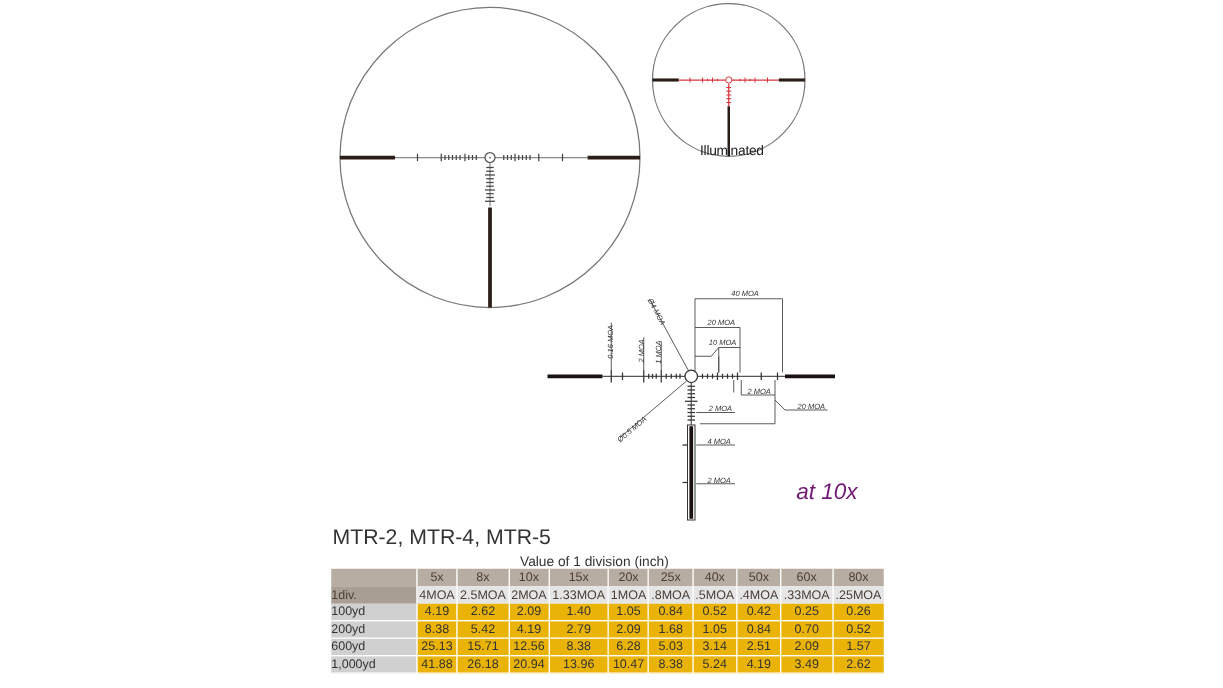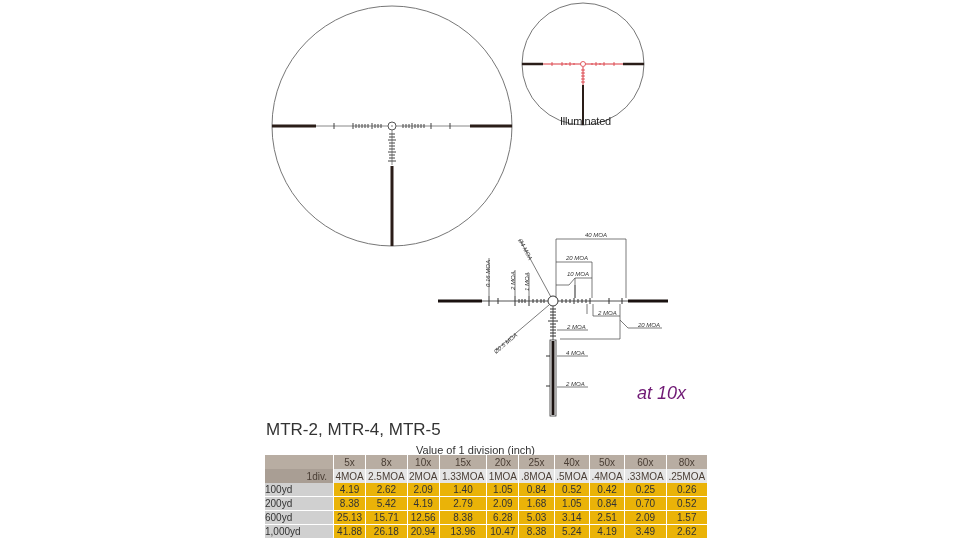--- a/index.html
+++ b/index.html
@@ -8,21 +8,21 @@
   .lbl{position:absolute;font-family:"Liberation Sans",sans-serif;color:#222;}
   .illum{left:560px;top:115px;font-size:11px;letter-spacing:-0.2px;}
   .at10x{left:637px;top:383px;font-size:18px;font-style:italic;color:#701a75;}
   .tbl-title{left:266px;top:420px;font-size:17px;color:#333;}
   .tbl-sub{left:416px;top:444px;font-size:11px;color:#333;}
   table.div{position:absolute;left:265px;top:455px;border-collapse:collapse;font-size:10px;color:#333;width:443px;}
   table.div td{height:13px;padding:0;text-align:center;border-right:1px solid #fff;line-height:13px;}
   table.div tr.h1 td, table.div tr.h2 td{background:#b8ada2;color:#4a3e35;height:14px;}
   table.div tr.h2 td{background:#e5e5e5;}
   table.div td.rh{background:#d5d5d5;text-align:left;padding-right:6px;width:62px;}
-  table.div tr.h1 td.rh, table.div tr.h2 td.rh{background:inherit;text-align:right;}
+  table.div tr.h1 td.rh, table.div tr.h2 td.rh{background:inherit;text-align:left;}
   table.div tr.h1 td.rh{background:#b8ada2;}
   table.div tr.h2 td.rh{background:#a99e94;}
   table.div tr.d td{background:#eab308;border-bottom:1px solid #fff;}
   table.div tr.d td.rh{background:#d0d0d0;}
   .mlbl{font-family:"Liberation Sans",sans-serif;font-size:6px;font-style:italic;fill:#333;}
 </style>
 </head>
 <body>
 
 <svg class="main" width="978" height="550" viewBox="0 0 978 550">

